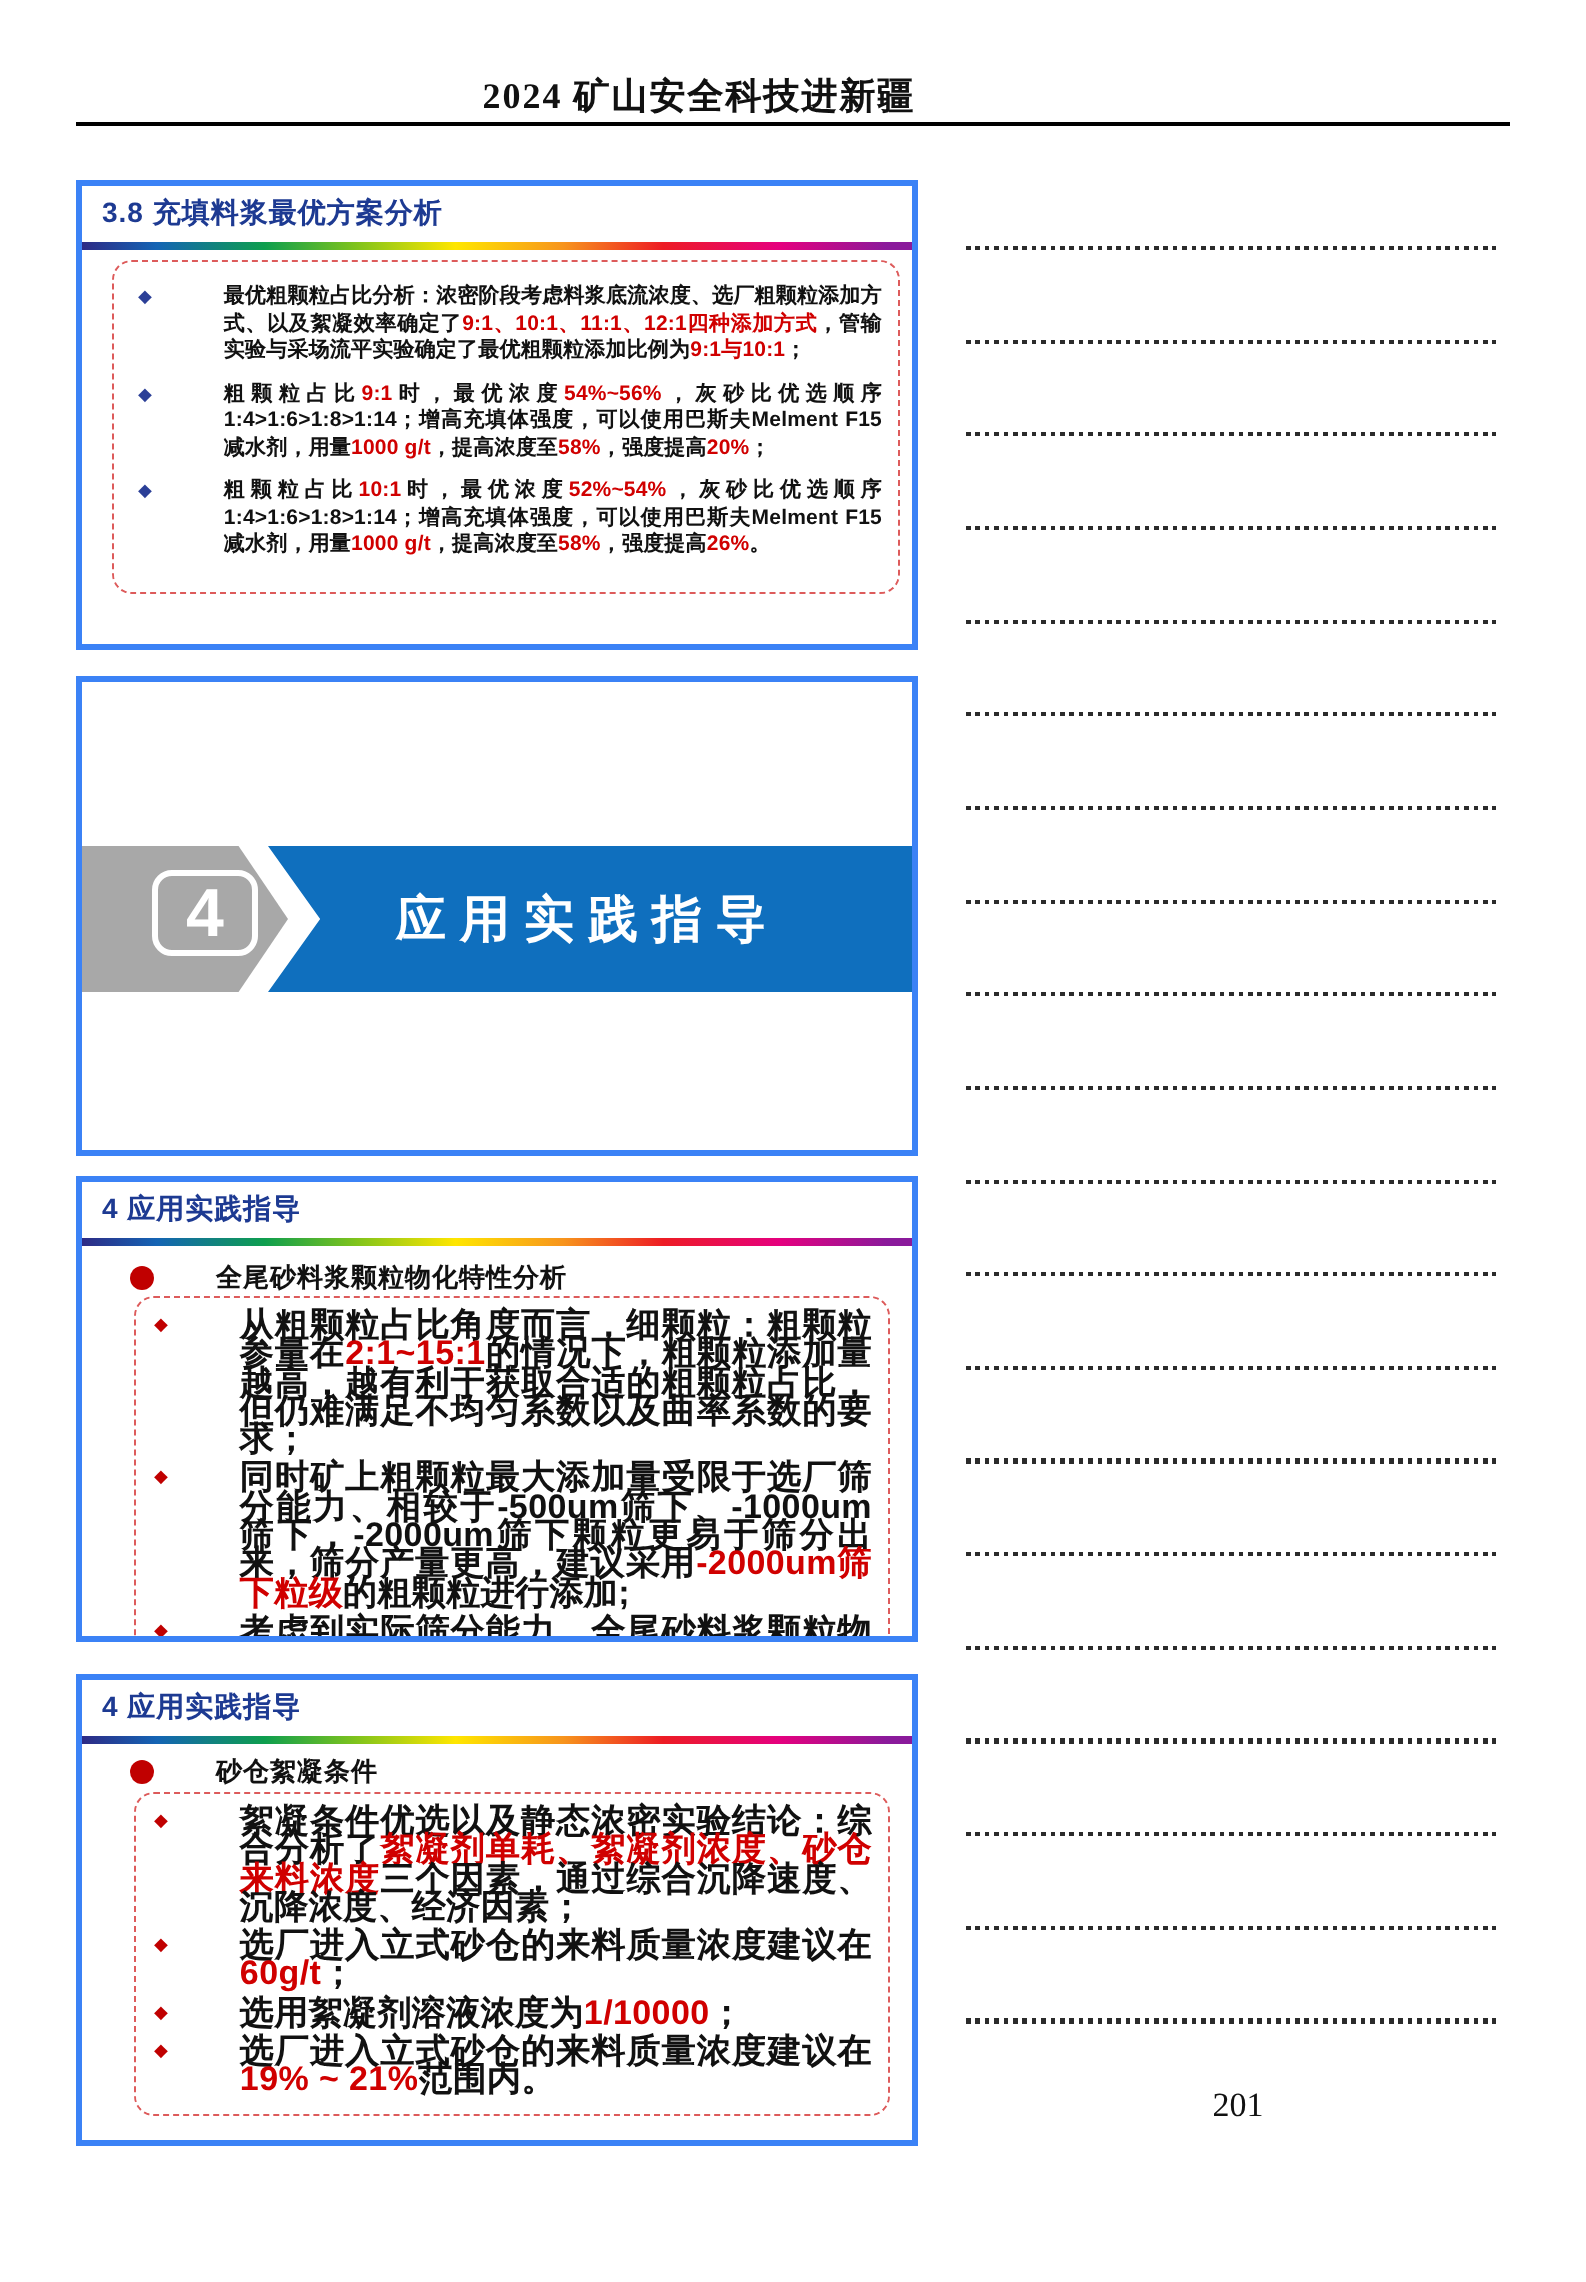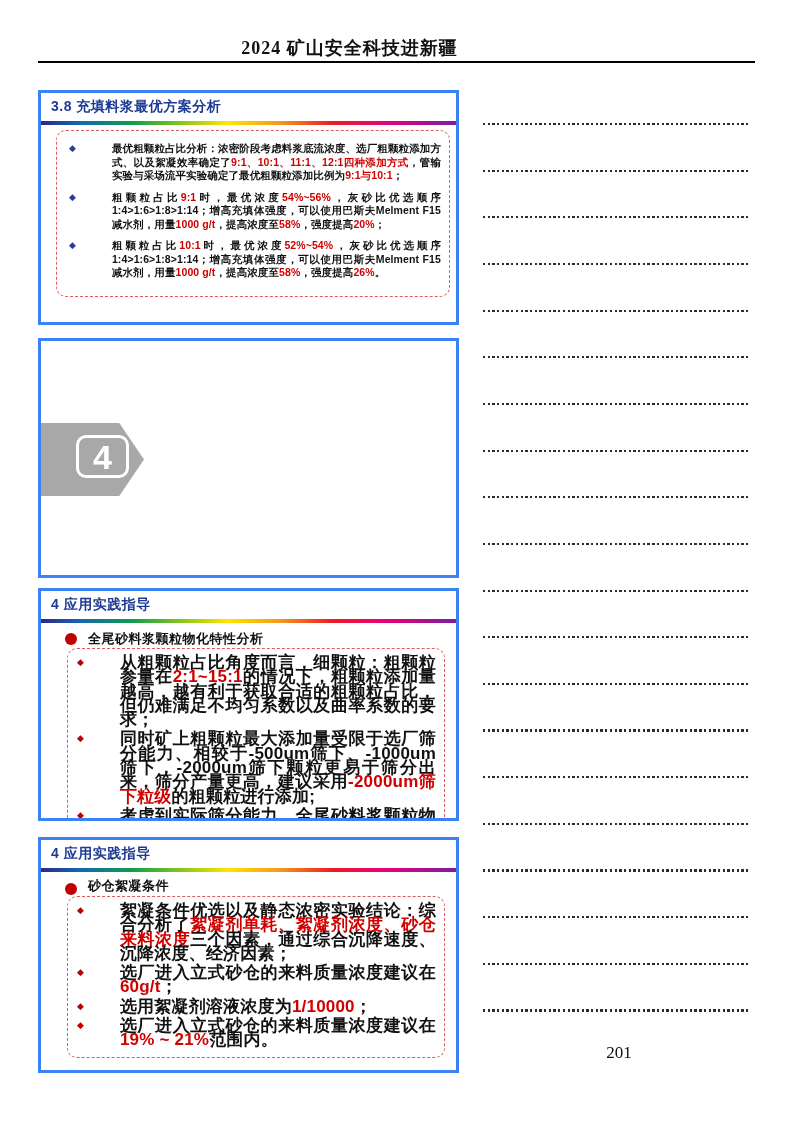--- a/index.html
+++ b/index.html
@@ -50,23 +50,23 @@
   .diamond.red  { color:#c00000; padding-left:1px; }
   .btext {
     flex:1 1 auto; font-weight:bold; color:#111; text-align:justify;margin-left:32px;
   }
   #slide1 .btext { font-size:10.5px; line-height:13.5px; letter-spacing:0.1px; }
   #slide3 .btext, #slide4 .btext { font-size:17px; line-height:14.3px; letter-spacing:0.2px; }
   #slide3 .bullet, #slide4 .bullet { margin-bottom:5px; }
   .btext .red { color:#d00000; }
 
   
-  .section-row { position:absolute; display:flex; align-items:center; }
+  .section-row { position:absolute; display:flex; align-items:center;gap:20px; }
   #slide3 .section-row { left:24px; top:39px; }
-  #slide4 .section-row { left:24px; top:37px;align-items:flex-end; }
+  #slide4 .section-row { left:24px; top:37px; }
   .red-dot { width:12px; height:12px; border-radius:50%; background:#c00000; margin-right:11px; }
   .section-label { font-size:13px; font-weight:bold; color:#111; letter-spacing:0.5px; }
 
   
   .gray-arrow {
     position:absolute; left:0; top:82px; width:103px; height:73px; background:#a8a8a8;
     clip-path:polygon(0 0, 76% 0, 100% 50%, 76% 100%, 0 100%);
   }
   .num-box {
     position:absolute; left:35px; top:94px; width:53px; height:43px;
@@ -117,20 +117,23 @@
       <span class="diamond blue">◆</span>
       <div class="btext"><span>粗颗粒占比</span><span class="red">10:1</span><span>时，最优浓度</span><span class="red">52%~54%</span><span>，灰砂比优选顺序1:4&gt;1:6&gt;1:8&gt;1:14；增高充填体强度，可以使用巴斯夫Melment F15减水剂，用量</span><span class="red">1000 g/t</span><span>，提高浓度至</span><span class="red">58%</span><span>，强度提高</span><span class="red">26%</span><span>。</span></div>
     </div>
   </div>
 </div>
 
 <div class="slide" id="slide2">
   <div class="gray-arrow"></div>
   <div class="num-box">
     <span>4</span>
+  </div>
+  <div class="blue-banner">
+    <span>应用实践指导</span>
   </div>
 </div>
 
 <div class="slide" id="slide3">
   <div class="slide-title">4 应用实践指导</div>
   <div class="rainbow"></div>
   <div class="section-row">
     <span class="red-dot"></span>
     <span class="section-label">全尾砂料浆颗粒物化特性分析</span>
   </div>

